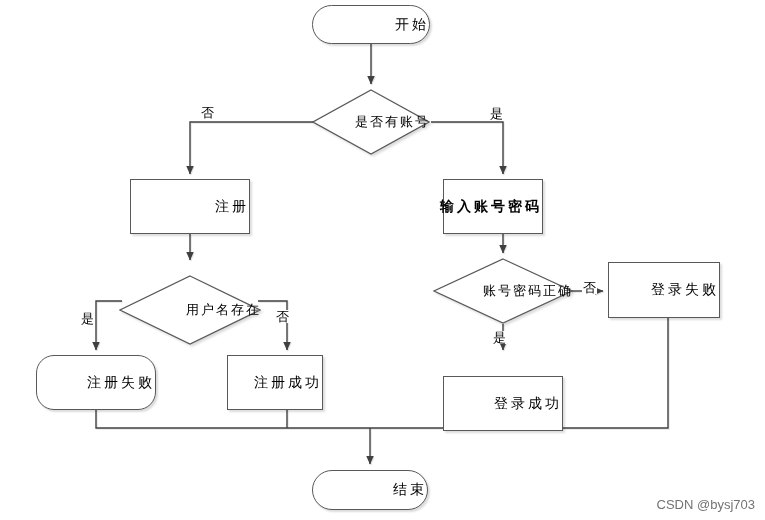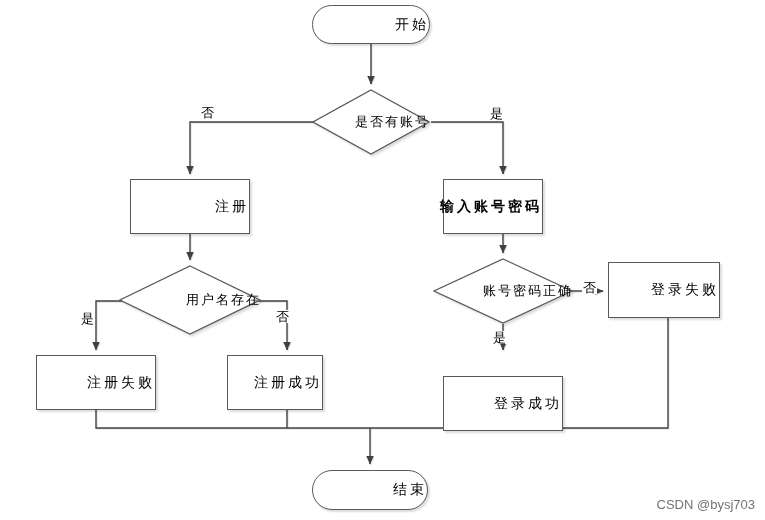--- a/index.html
+++ b/index.html
@@ -94,28 +94,28 @@
   </div>
 
   <div class="node proc" style="left:130px;top:179px;width:120px;height:55px;">
     <span>注册</span>
   </div>
 
   <div class="node proc" style="left:443px;top:179px;width:100px;height:55px;font-weight:bold;">
     <span>输入账号密码</span>
   </div>
 
-  <div class="node diamond" style="left:119px;top:265px;width:142px;height:70px;">
+  <div class="node diamond" style="left:119px;top:275px;width:142px;height:70px;">
     <svg viewBox="0 0 142 70" preserveAspectRatio="none">
       <polygon points="71,1 141,35 71,69 1,35" fill="#ffffff" stroke="#595959" stroke-width="1.2"></polygon>
     </svg>
     <span>用户名存在</span>
   </div>
 
-  <div class="node proc" style="left:36px;top:355px;width:120px;height:55px;">
+  <div class="node proc" style="left:36px;top:355px;width:120px;height:55px;border-radius:18px;">
     <span>注册失败</span>
   </div>
 
   <div class="node proc" style="left:227px;top:355px;width:96px;height:55px;">
     <span>注册成功</span>
   </div>
 
   <div class="node diamond" style="left:433px;top:258px;width:140px;height:66px;">
     <svg viewBox="0 0 140 66" preserveAspectRatio="none">
       <polygon points="70,1 139,33 70,65 1,33" fill="#ffffff" stroke="#595959" stroke-width="1.2"></polygon>

